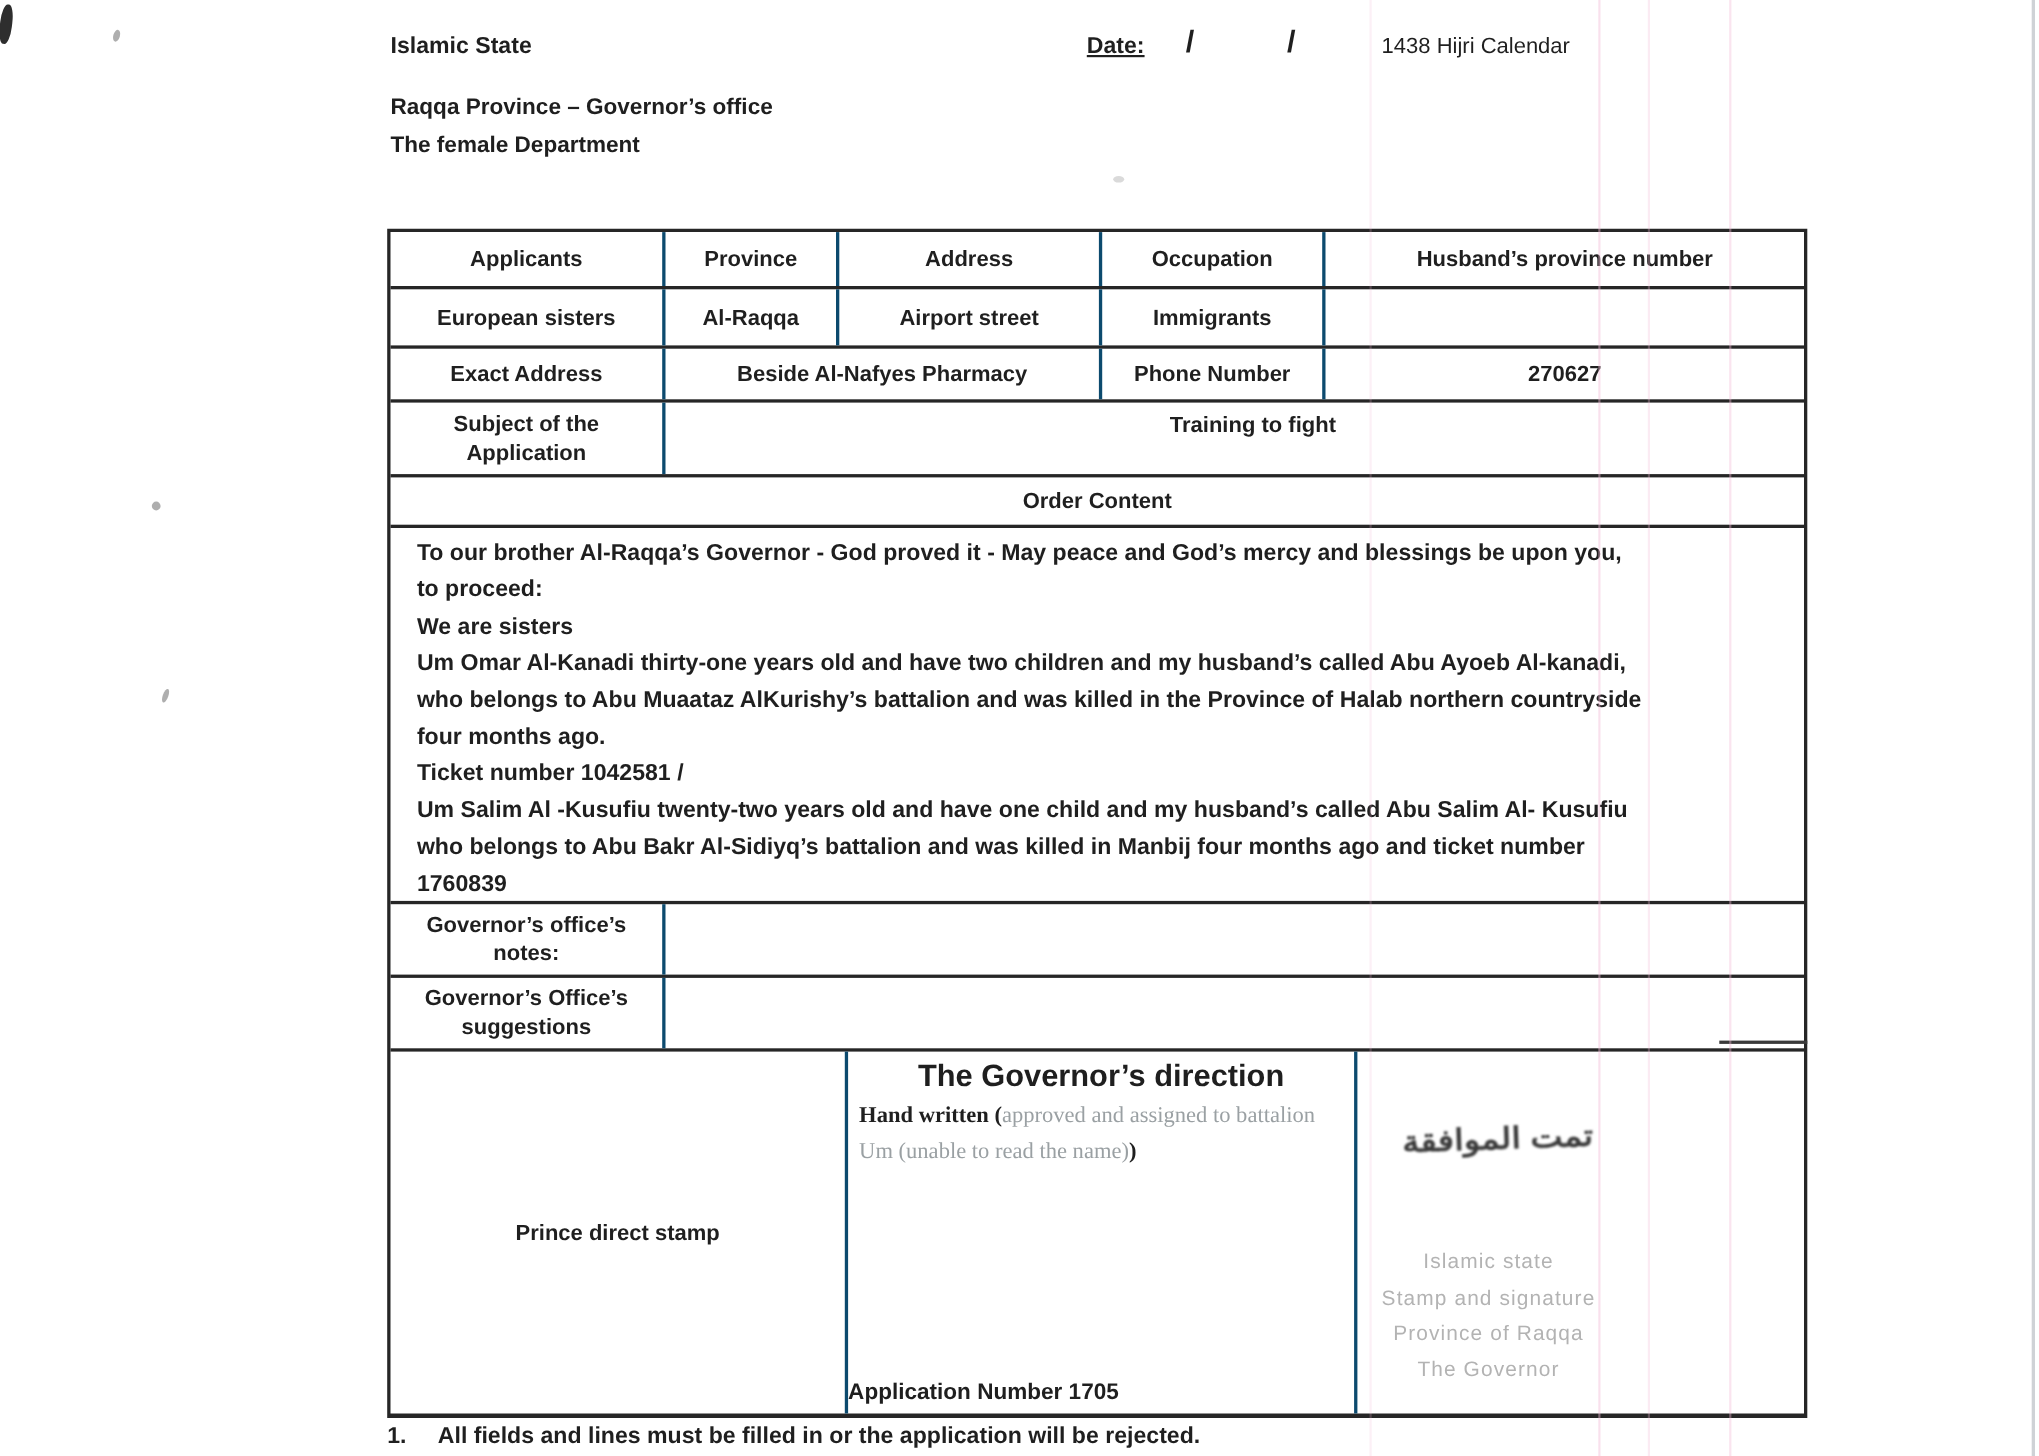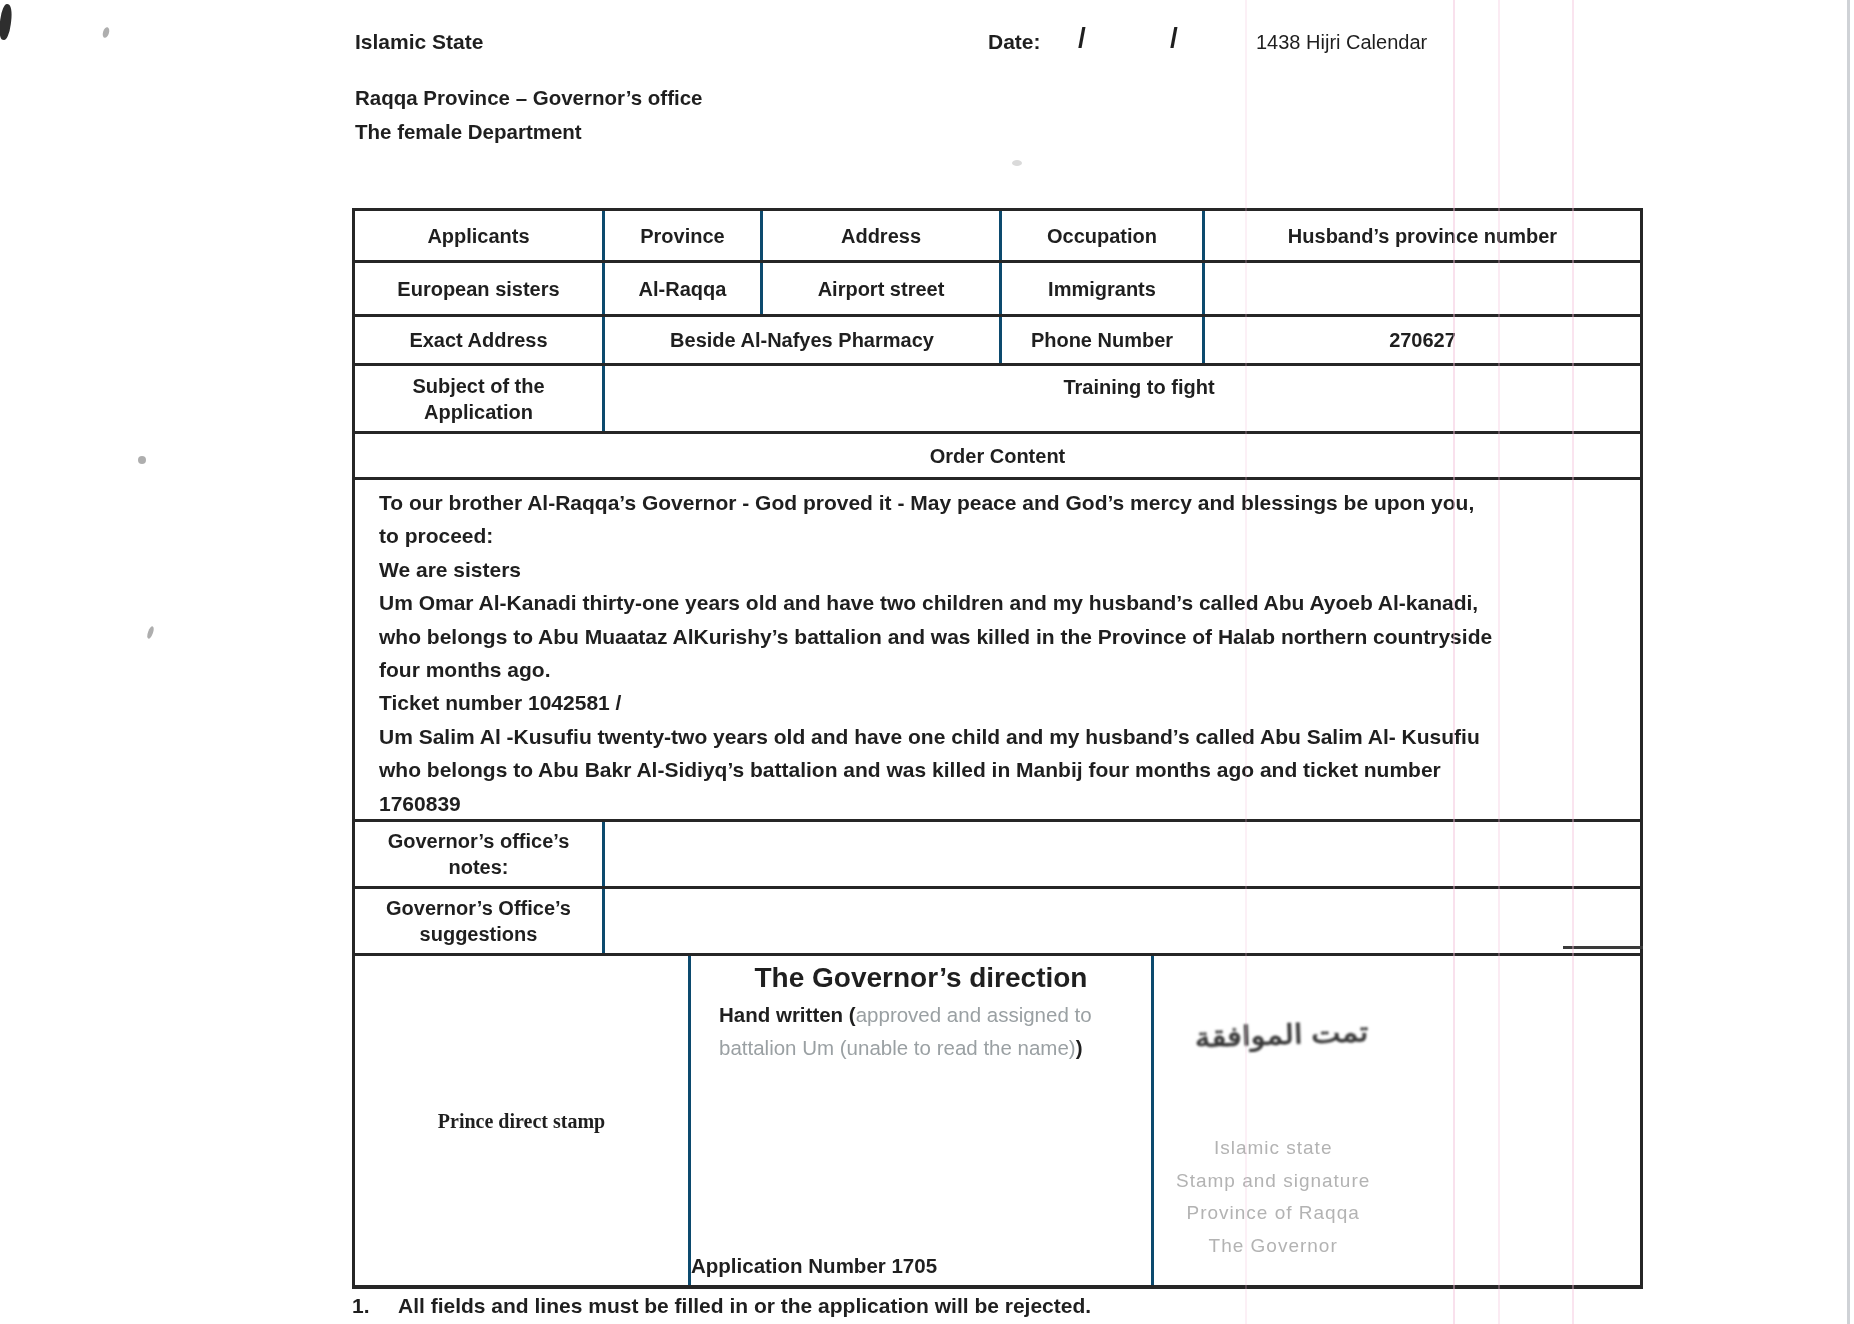--- a/index.html
+++ b/index.html
@@ -6,21 +6,21 @@
   .page{
     position:relative;width:1854px;height:1324px;background:#ffffff;
     font-family:"Liberation Sans",sans-serif;color:#1f1f1f;overflow:hidden;
   }
   .scan{position:absolute;inset:0;filter:blur(0.4px);}
   .abs{position:absolute;}
   .nw{white-space:nowrap;}
 
   
   .h-org{left:355px;top:30px;font-size:21px;font-weight:bold;}
-  .h-datelabel{left:988px;top:30px;font-size:21px;font-weight:bold;}
+  .h-datelabel{left:988px;top:30px;font-size:21px;font-weight:bold;text-decoration:underline;}
   .h-slash1{left:1078px;top:22px;font-size:28px;font-weight:bold;}
   .h-slash2{left:1170px;top:22px;font-size:28px;font-weight:bold;}
   .h-cal{left:1256px;top:31px;font-size:20px;font-weight:normal;}
   .h-office{left:355px;top:86px;font-size:20.5px;font-weight:bold;}
   .h-dept{left:355px;top:120px;font-size:20.5px;font-weight:bold;}
 
   
   .tbl{position:absolute;left:352px;top:208px;width:1285px;border:3px solid #262626;border-bottom-width:4px;background:#fff;}
   .row{display:flex;box-sizing:border-box;border-bottom:3px solid #262626;}
   .row:last-child{border-bottom:none;}
@@ -30,25 +30,25 @@
   .r1{height:52px}.r2{height:54px}.r3{height:49px}.r4{height:68px}.r5{height:46px}
   .r6{height:342px}.r7{height:67px}.r8{height:67px}.r9{height:329px}
   .c1{width:250px}.c2{width:158px}.c3{width:239px}.c4{width:203px}.c5{flex:1}
   .cmerge23{width:397px}
   .cfill{flex:1}
   .wrapcell{padding:0 30px;}
   .order-body{flex:1;display:block;padding:6px 14px 0 24px;font-weight:bold;font-size:21px;}
   .order-line{line-height:33.4px;white-space:nowrap;}
 
   
-  .p-cell{width:336px;font-family:Liberation Serif, serif;}
+  .p-cell{width:416px;}
   .g-cell{width:463px;position:relative;display:block;}
   .s-cell{flex:1;position:relative;display:block;border-right:none;}
   .g-title{margin-top:4px;text-align:center;font-weight:bold;font-size:28px;}
-  .g-hand{padding:2px 12px 0 28px;font-size:20.5px;line-height:33px;text-align:left;font-weight:bold;}
+  .g-hand{padding:2px 12px 0 10px;font-size:20.5px;line-height:33px;text-align:left;font-weight:bold;font-family:Liberation Serif, serif;}
   .faint{color:#9aa0a3;font-weight:normal;filter:blur(0.3px);}
   .g-appnum{position:absolute;left:0;right:0;bottom:5px;text-align:left;font-weight:bold;font-size:20.5px;}
   .scribble{position:absolute;left:52px;top:62px;font-size:27px;font-weight:bold;color:#3a3a3a;
             filter:blur(0.9px);transform:rotate(-2deg) scaleX(1.15);letter-spacing:2px;}
   .stamp-lines{position:absolute;left:22px;top:176px;font-size:19px;color:#b3b3b3;
                letter-spacing:1px;filter:blur(0.6px);font-weight:normal;}
   .stamp-lines div{line-height:32.5px;white-space:nowrap;}
 
   
   .footnote{left:352px;top:1294px;display:flex;font-size:21px;font-weight:bold;}

